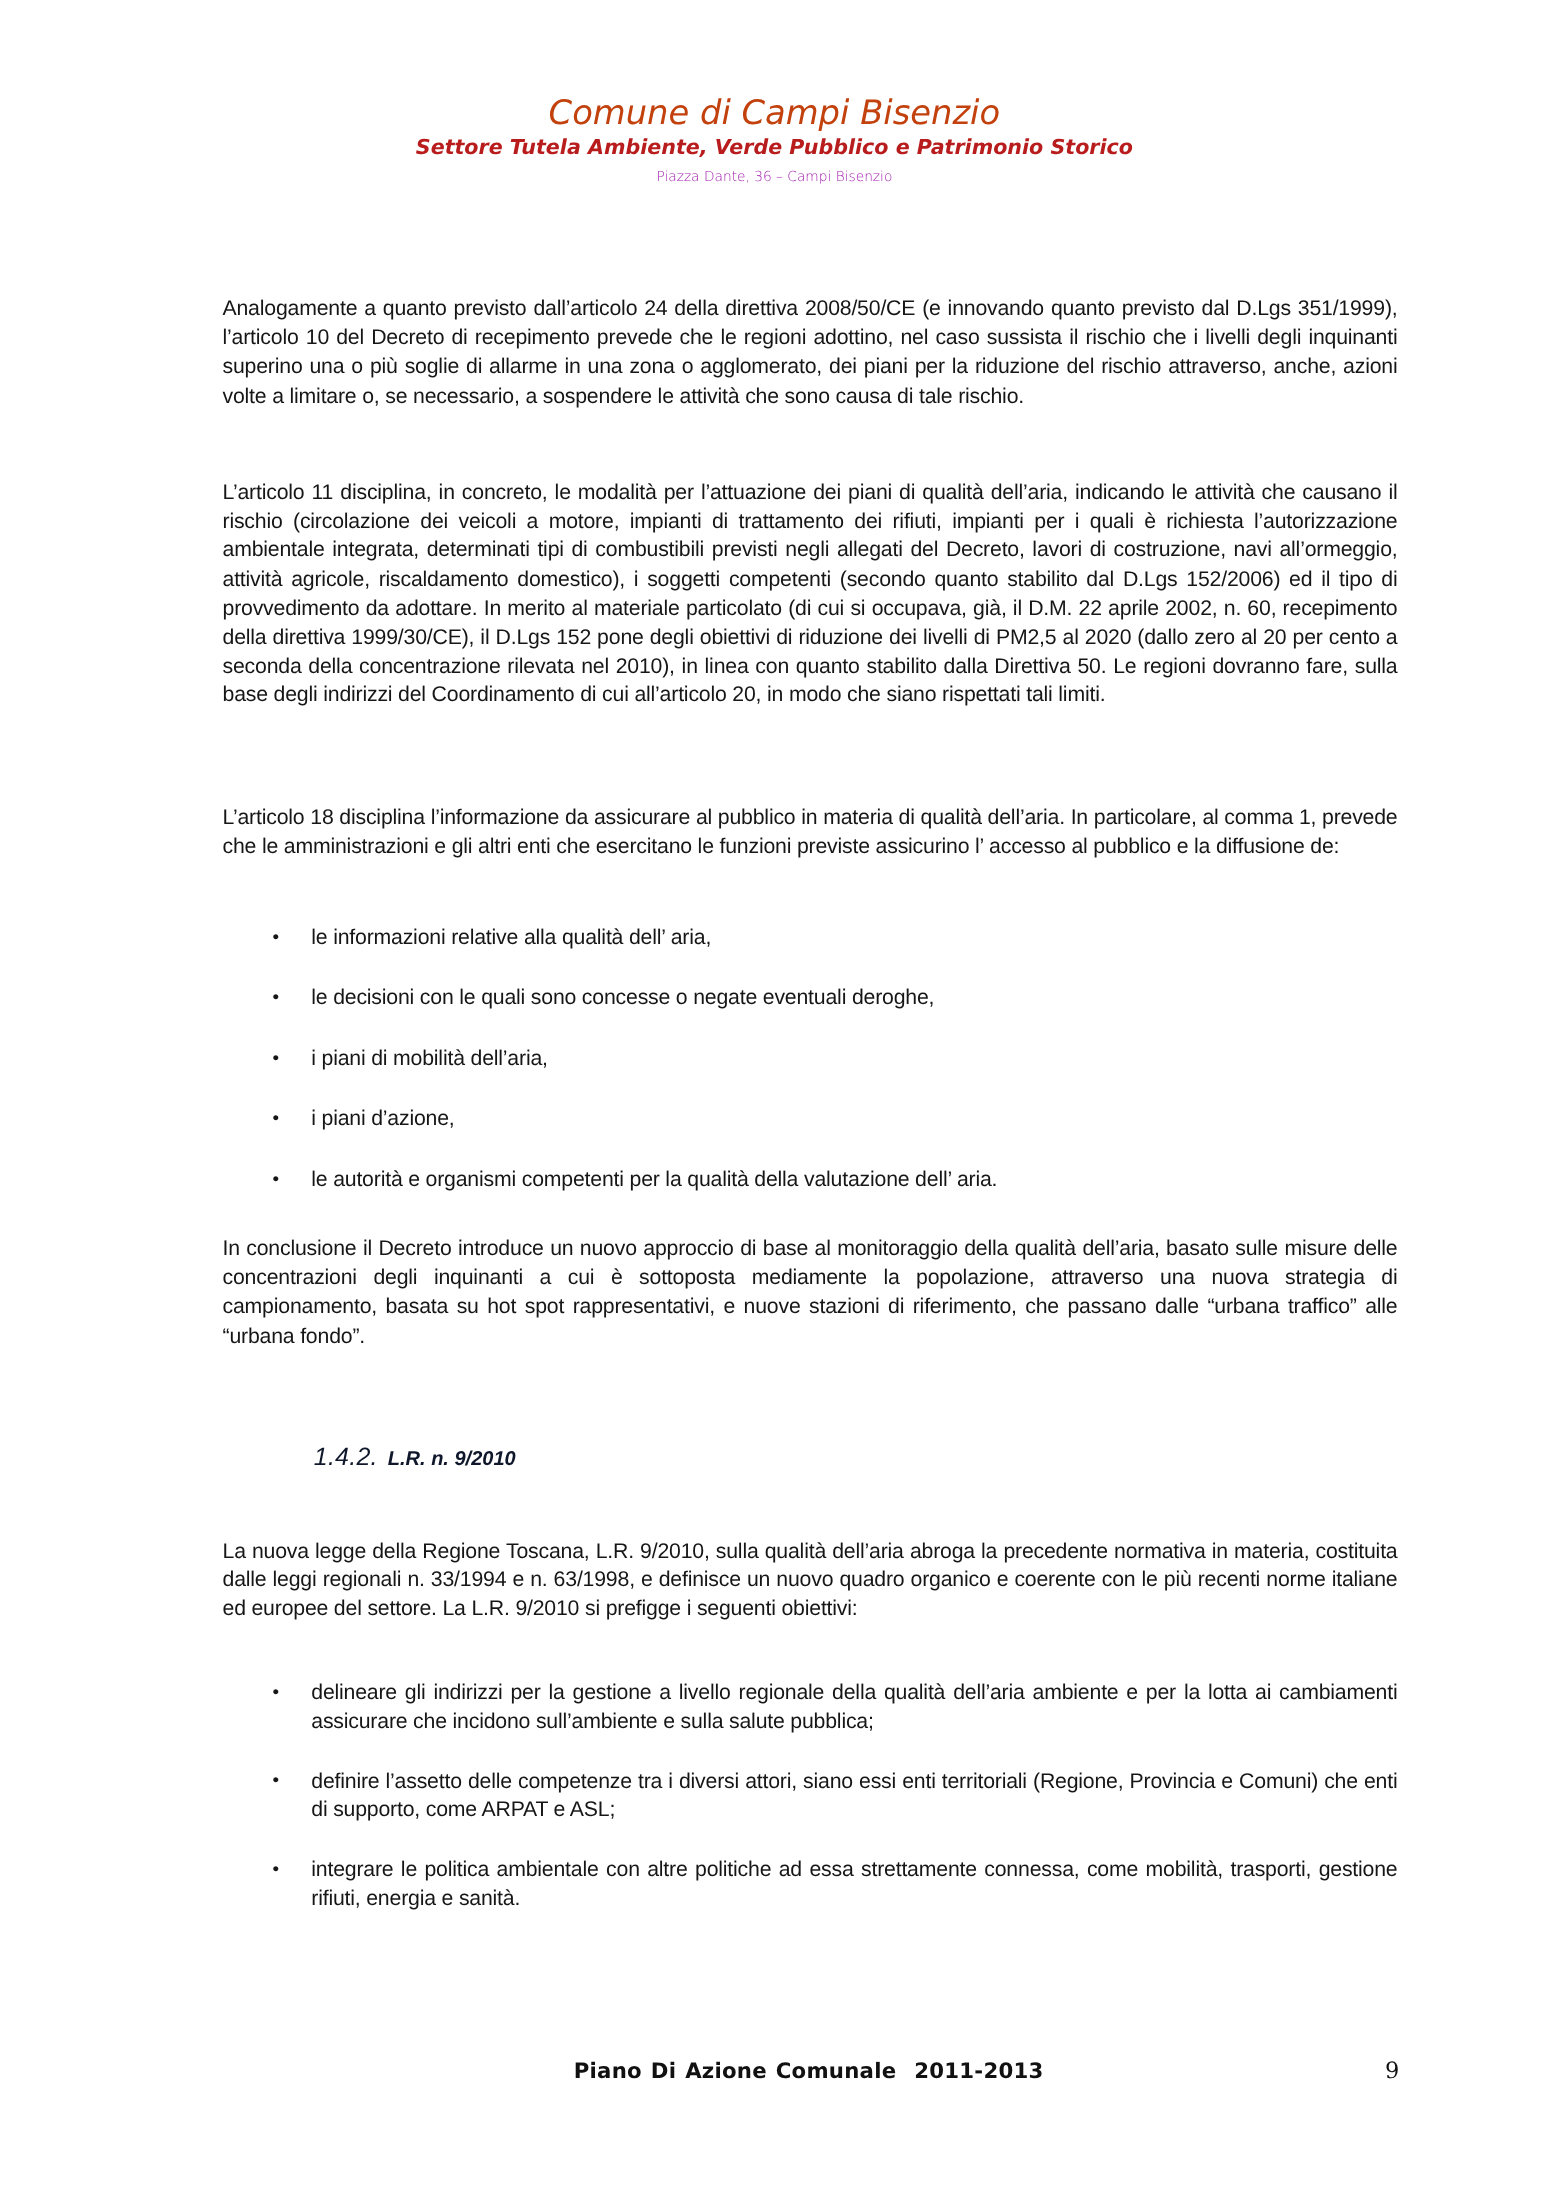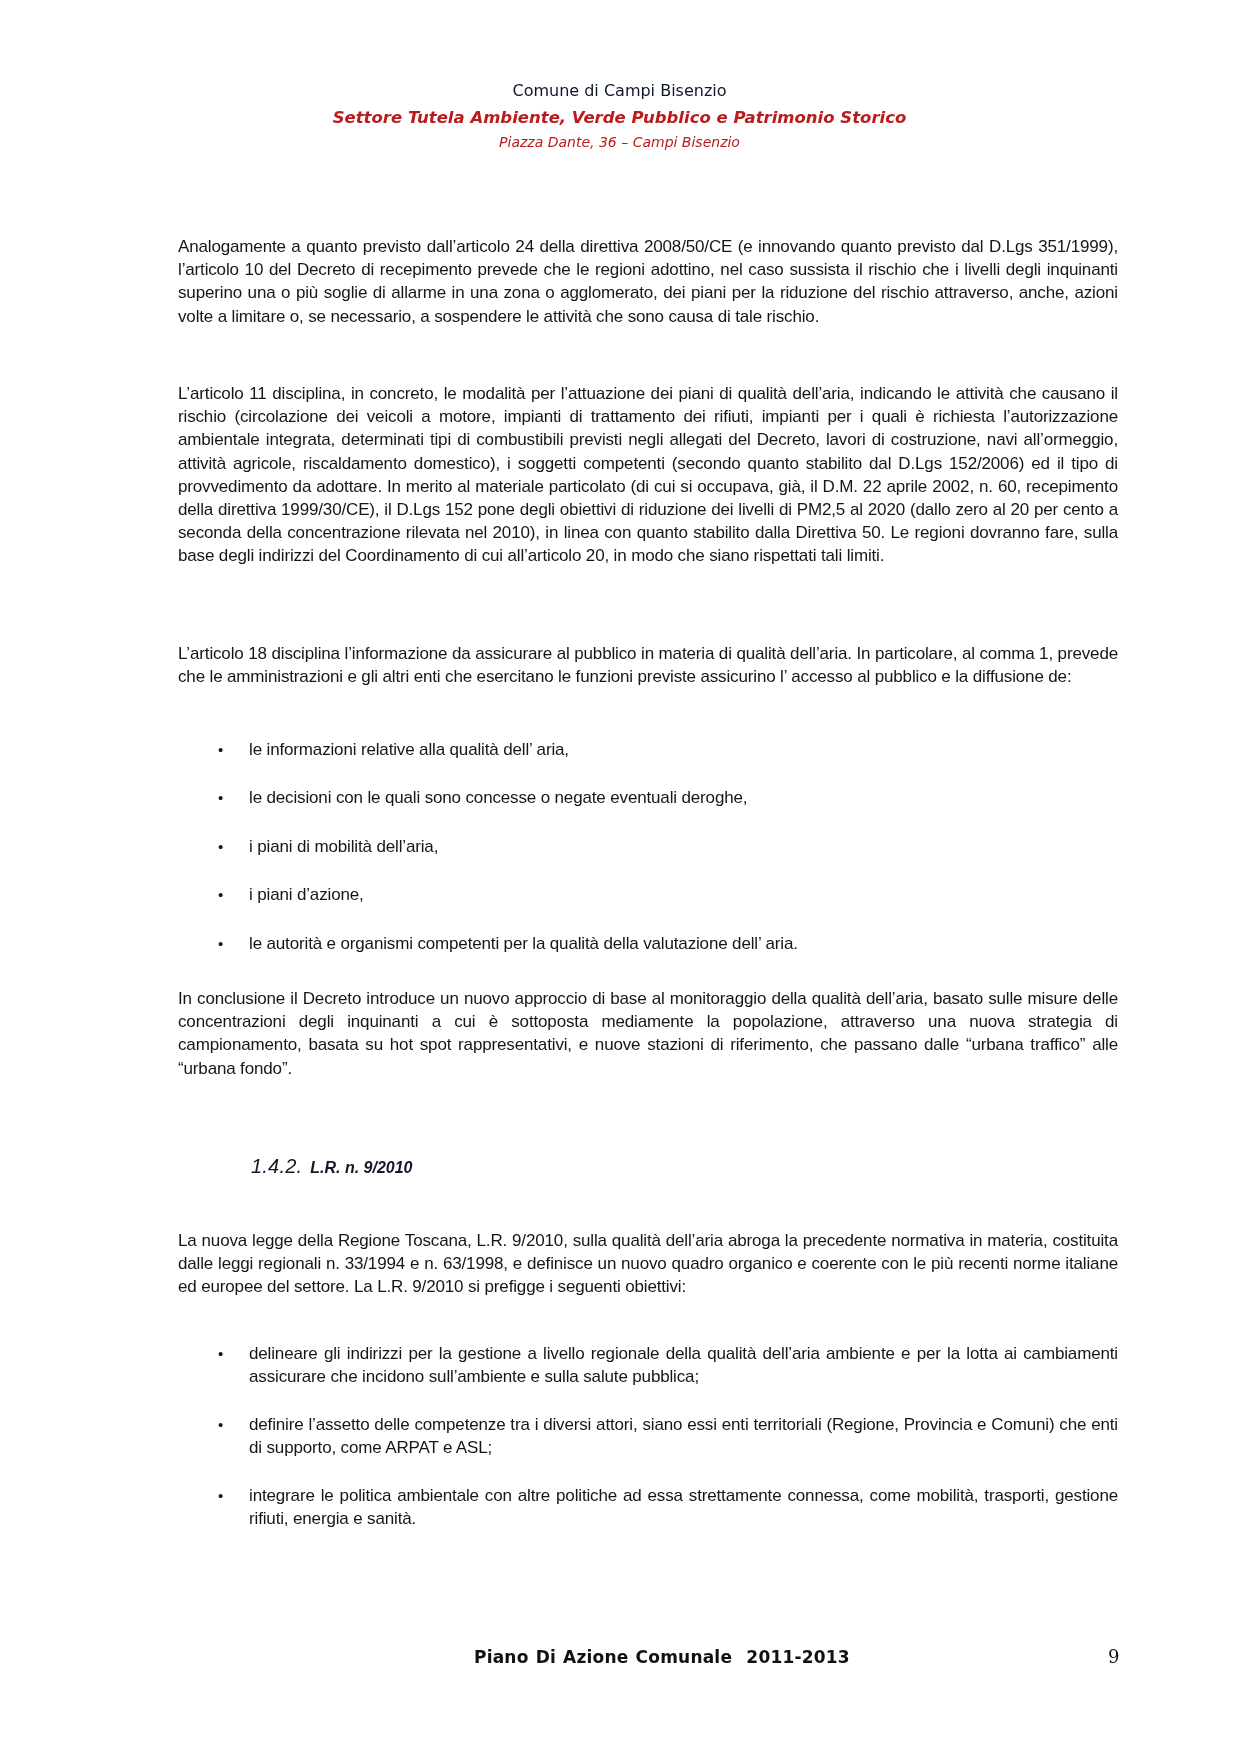--- a/index.html
+++ b/index.html
@@ -1,22 +1,22 @@
 <!DOCTYPE html>
 <html><head>
 <meta charset="utf-8">
 <style>
   html, body { margin: 0; padding: 0; background: #ffffff; }
   body { width: 1239px; height: 1753px; position: relative; overflow: hidden; color: #1a1a1a; }
   .page { position: absolute; left: 0; top: 0; width: 1239px; height: 1753px; background: #fff; }
 
   .header { position: absolute; top: 76px; left: 0; width: 1239px; text-align: center; font-family: "DejaVu Sans", sans-serif; }
-  .h-title { font-size: 16px; line-height: 30px; color: #0f172a; }
+  .h-title { font-size: 27px; line-height: 30px; color: #c2410c; font-style: italic; }
   .h-sector { font-size: 16.5px; font-weight: bold; font-style: italic; line-height: 24px; color: #b91c1c; }
-  .h-address { font-size: 14px; font-style: italic; font-weight: 300; line-height: 24px; color: #b91c1c; }
+  .h-address { font-size: 11px; font-weight: 300; line-height: 24px; color: #a21caf; }
 
   .body-text { position: absolute; left: 178px; width: 940px; font-family: "Liberation Sans", sans-serif; font-size: 17px; line-height: 23.2px; color: #161616; text-align: justify; letter-spacing: -0.15px; }
   .para { margin: 0; }
   .p1 { top: 235px; }
   .p2 { top: 382px; }
   .p3 { top: 642px; }
   .p4 { top: 987px; }
   .p5 { top: 1229px; }
 
   .list { position: absolute; left: 178px; width: 940px; margin: 0; padding: 0; list-style: none; font-family: "Liberation Sans", sans-serif; font-size: 17px; line-height: 23.2px; color: #161616; letter-spacing: -0.15px; }
@@ -24,21 +24,21 @@
   .list li .bullet { position: absolute; left: 40px; top: 0; font-size: 15px; }
   .list1 { top: 738px; }
   .list1 li { margin-bottom: 25.2px; }
   .list2 { top: 1342px; }
   .list2 li { margin-bottom: 24.6px; }
 
   .section-heading { position: absolute; left: 251px; top: 1155px; font-family: "Liberation Sans", sans-serif; color: #0f172a; }
   .sec-num { font-size: 20px; font-style: italic; letter-spacing: 0.2px; }
   .sec-title { font-size: 16px; font-weight: bold; font-style: italic; margin-left: 8px; }
 
-  .footer-title { position: absolute; left: 459px; top: 1647px; font-family: "DejaVu Sans", sans-serif; font-weight: bold; font-size: 17px; color: #111; letter-spacing: 0.2px; word-spacing: 1px; margin-left: 15px; }
+  .footer-title { position: absolute; left: 459px; top: 1647px; font-family: "DejaVu Sans", sans-serif; font-weight: bold; font-size: 17px; color: #111; letter-spacing: 0.2px; word-spacing: 1px; }
   .page-number { position: absolute; left: 1108px; top: 1646px; font-family: "DejaVu Serif", serif; font-size: 18px; color: #111; }
 </style>
 </head>
 <body>
 
 <div class="page">
 
   <div class="header">
     <div class="h-title">Comune di Campi Bisenzio</div>
     <div class="h-sector">Settore Tutela Ambiente, Verde Pubblico e Patrimonio Storico</div>

